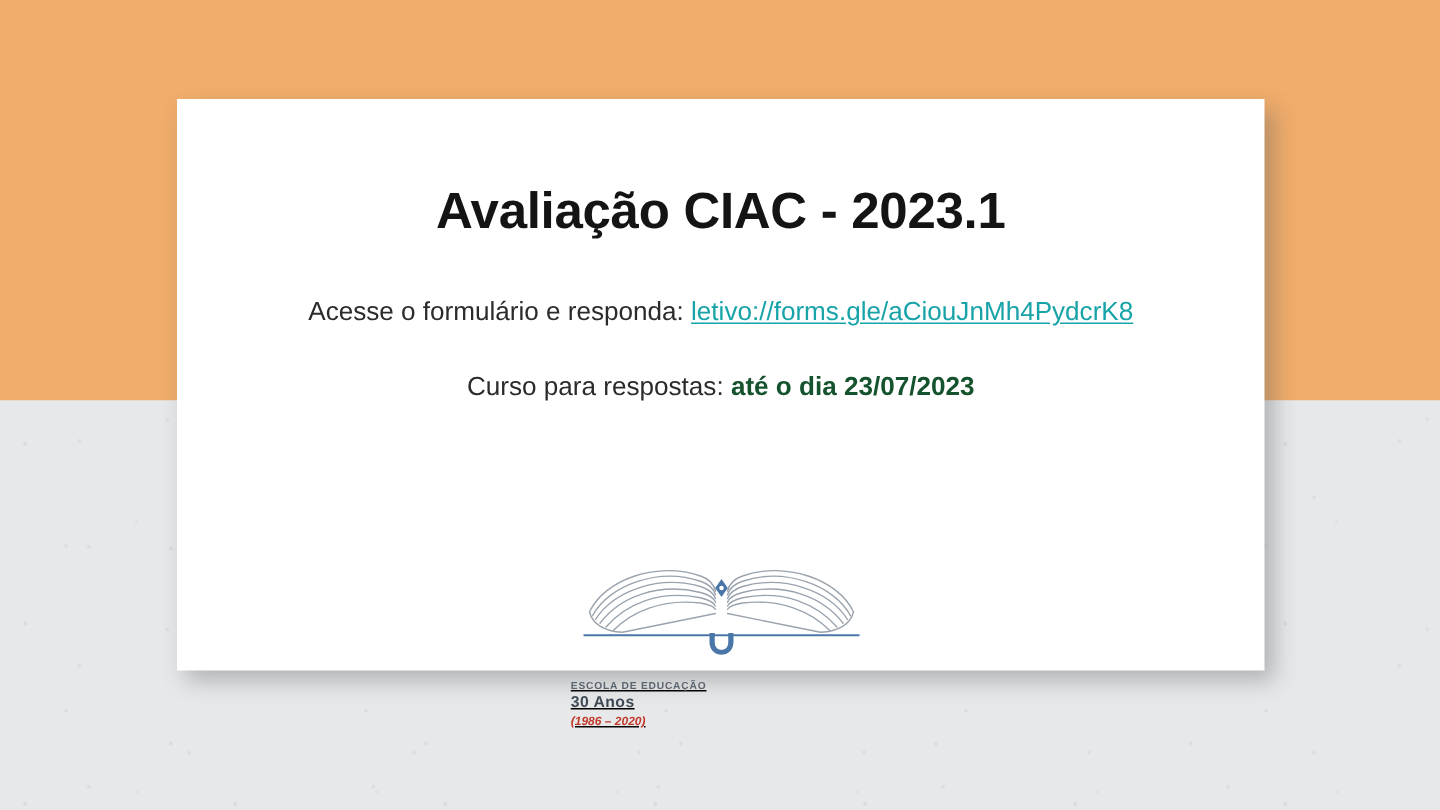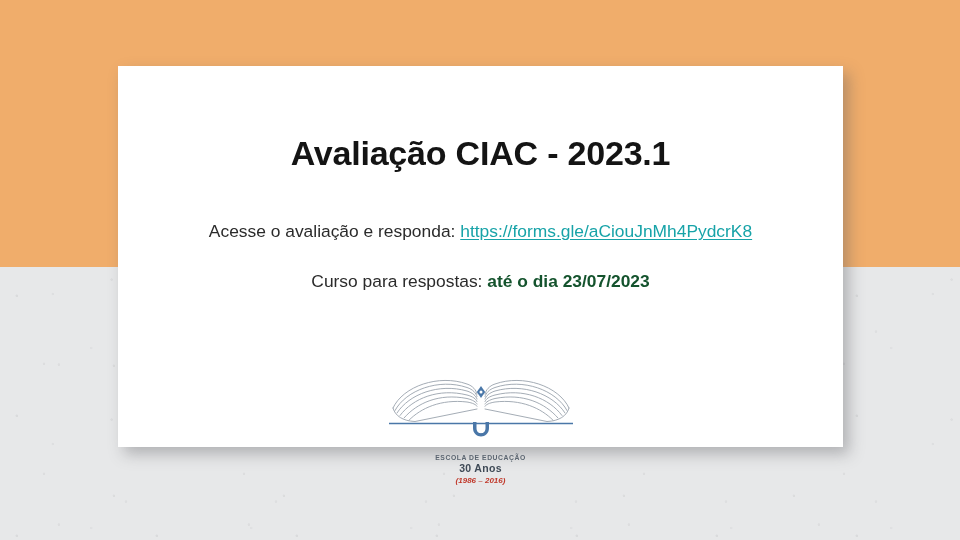--- a/index.html
+++ b/index.html
@@ -70,21 +70,21 @@
 
   .card-inner {
     position: absolute;
     left: 10px;
     top: 0;
     width: 705px;
     text-align: center;
   }
 
   .slide-title {
-    margin: 16px;
+    margin: 4px;
     padding-top: 52px;
     font-size: 34px;
     font-weight: bold;
     letter-spacing: -0.2px;
     color: #141414;
     line-height: 1.15;
   }
 
   .paragraph {
     margin: 0;
@@ -123,40 +123,41 @@
     color: #14532d;
   }
 
   
   .logo {
     position: absolute;
     left: 50%;
     transform: translateX(-50%);
     top: 300px;
     width: 200px;
-    text-align: center;
+    text-align: left;
+    text-decoration: underline;
   }
   .logo svg { display: block; }
 </style>
 </head>
 <body>
 
 <div class="slide">
 
   <div class="band-orange"></div>
   <div class="band-gray"></div>
 
   <div class="card">
     <div class="card-inner">
 
       <h1 class="slide-title">Avaliação CIAC - 2023.1</h1>
 
 
       <p class="paragraph p-link">
-        <span>Acesse o avaliação e responda: </span><a class="link" href="#">https://forms.gle/aCiouJnMh4PydcrK8</a>
+        <span>Acesse o formulário e responda: </span><a class="link" href="#">letivo://forms.gle/aCiouJnMh4PydcrK8</a>
       </p>
 
       <p class="paragraph p-deadline">
         <span>Curso para respostas: </span><span class="strong">até o dia 23/07/2023</span>
       </p>
 
 
       <div class="logo">
         <svg width="200" height="86" viewBox="0 0 200 86">
           <g fill="none" stroke="#9AA3AD" stroke-width="0.9" stroke-linecap="round">
@@ -186,19 +187,19 @@
 
           <line x1="8" y1="57.5" x2="192" y2="57.5" stroke="#4A77A8" stroke-width="1.3"></line>
 
           <path d="M92 56 L 92 62 C 92 67.5, 96 70.5, 100 70.5 C 104 70.5, 108 67.5, 108 62 L 108 56
                    L 104.5 56 L 104.5 62 C 104.5 65.6, 102.5 67.2, 100 67.2
                    C 97.5 67.2, 95.5 65.6, 95.5 62 L 95.5 56 Z" fill="#4A77A8"></path>
         </svg>
 
         <div style="margin-top:2px;font-size:6.8px;letter-spacing:.55px;color:#5B6570;font-weight:bold;">ESCOLA DE EDUCAÇÃO</div>
         <div style="margin-top:1px;font-size:10.5px;letter-spacing:.3px;color:#3F4A56;font-weight:bold;">30 Anos</div>
-        <div style="margin-top:2px;font-size:8px;font-style:italic;font-weight:bold;color:#C0392B;">(1986 – 2016)</div>
+        <div style="margin-top:2px;font-size:8px;font-style:italic;font-weight:bold;color:#C0392B;">(1986 – 2020)</div>
       </div>
 
     </div>
   </div>
 
 </div>
 
 </body></html>

